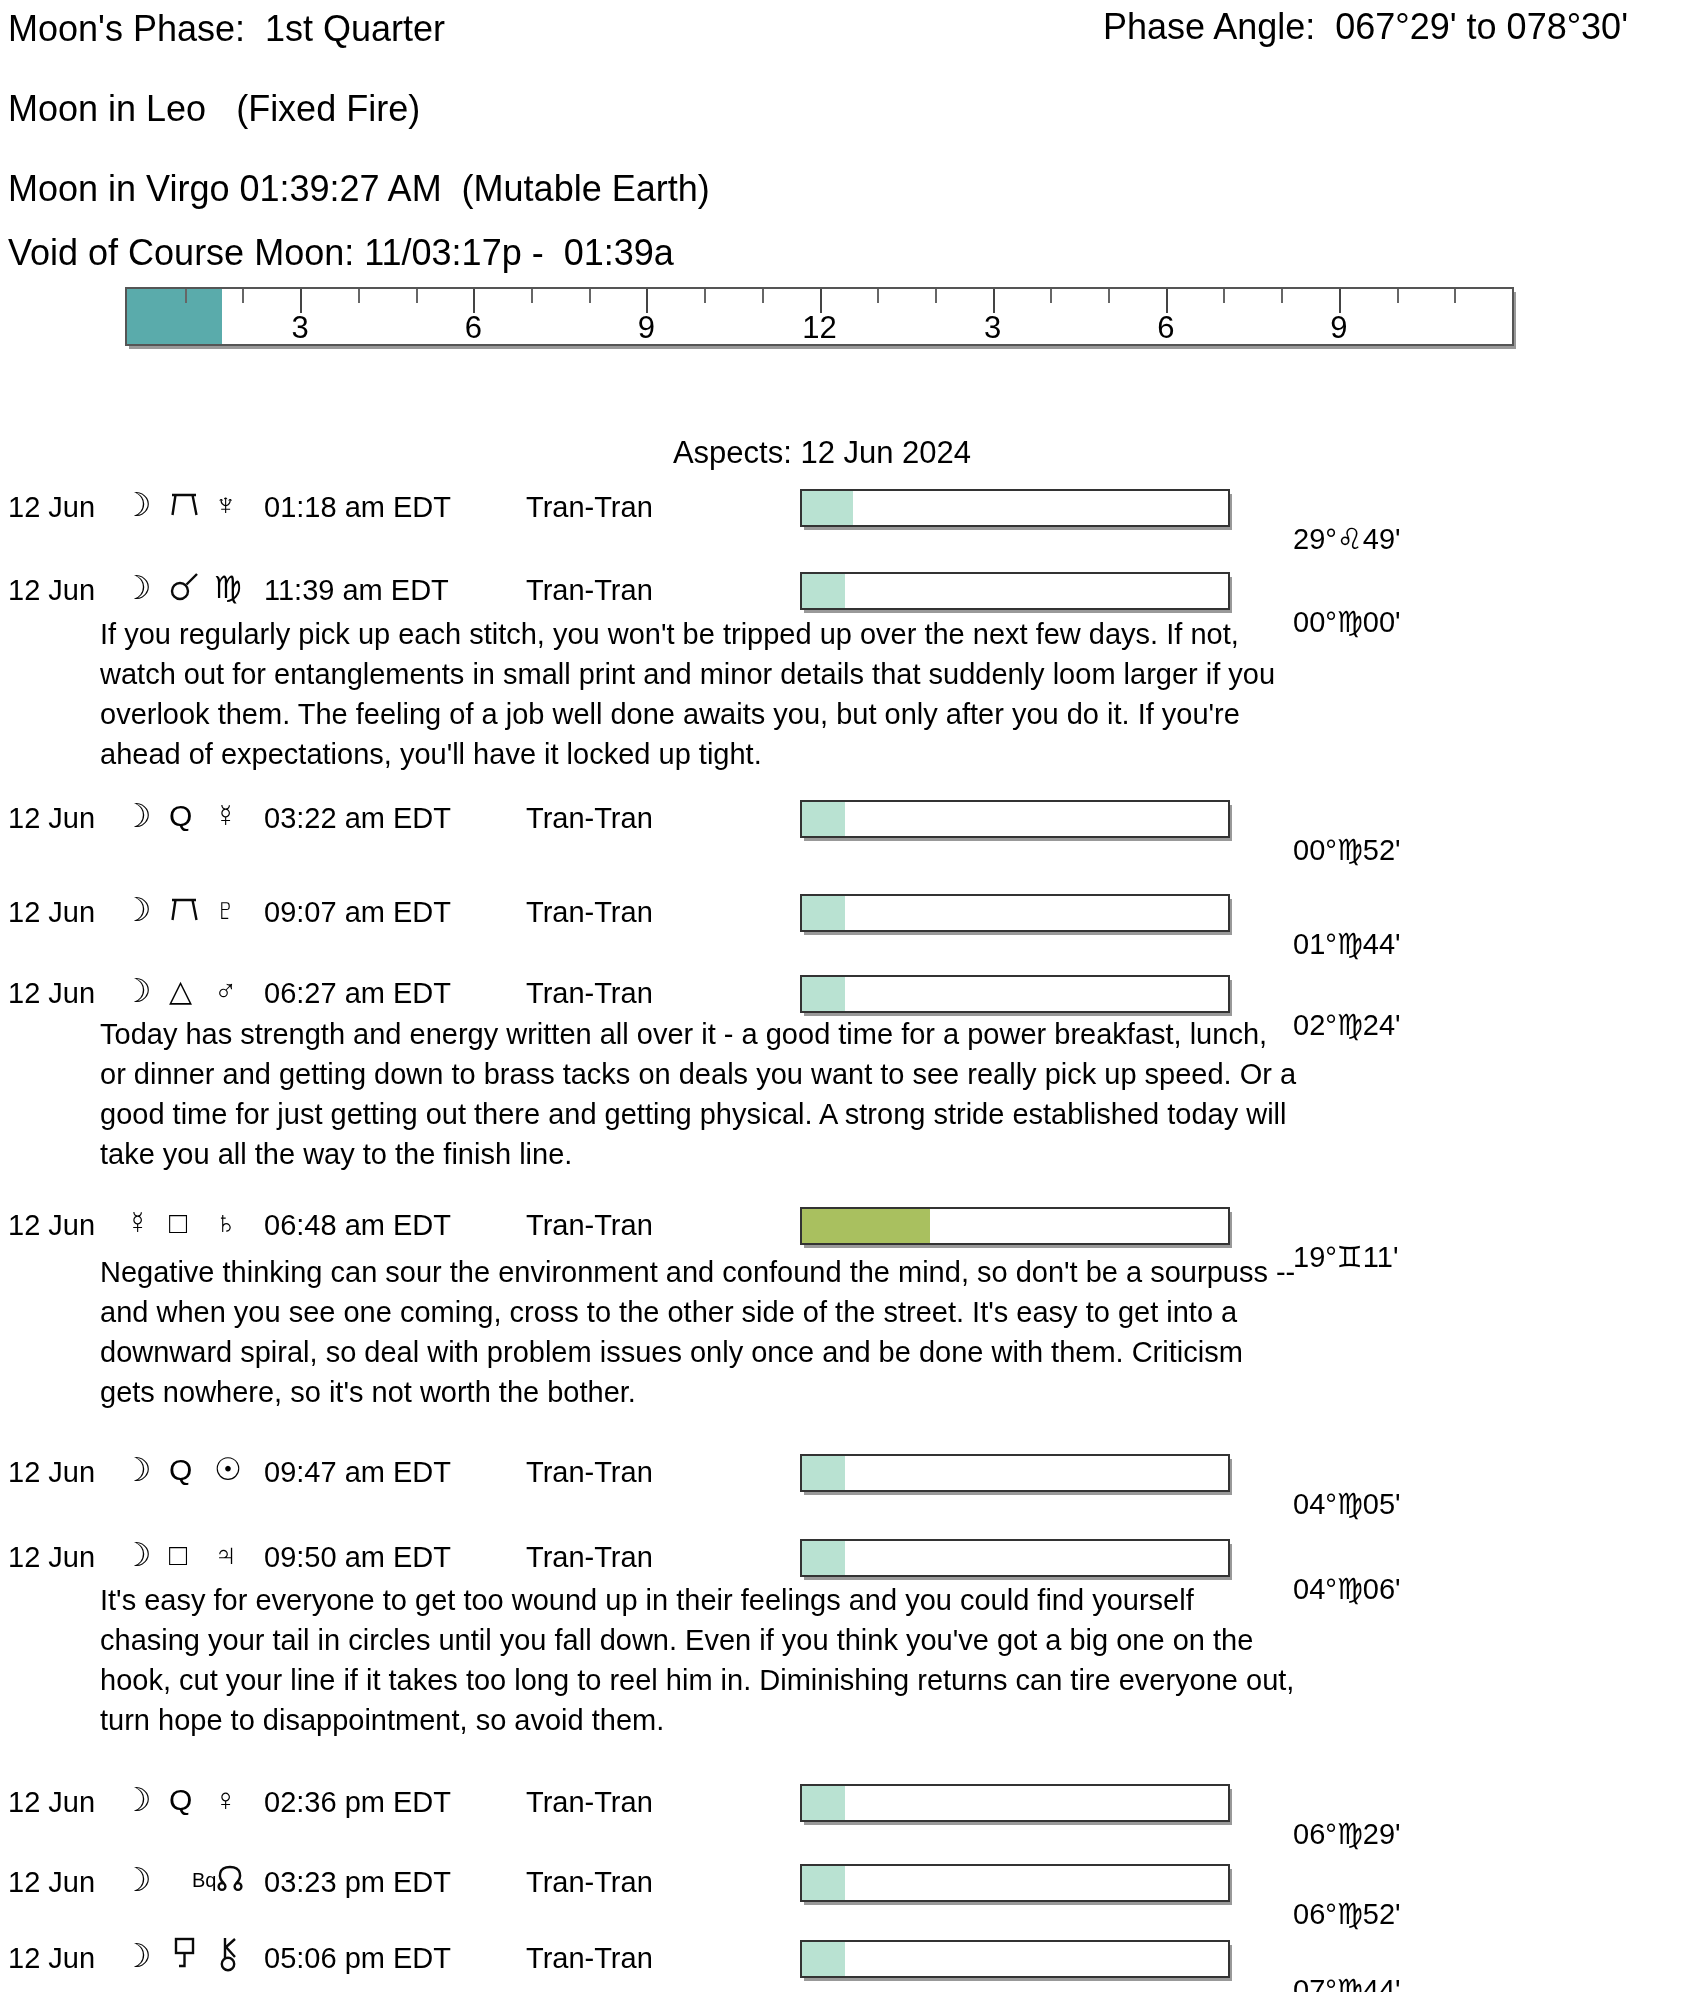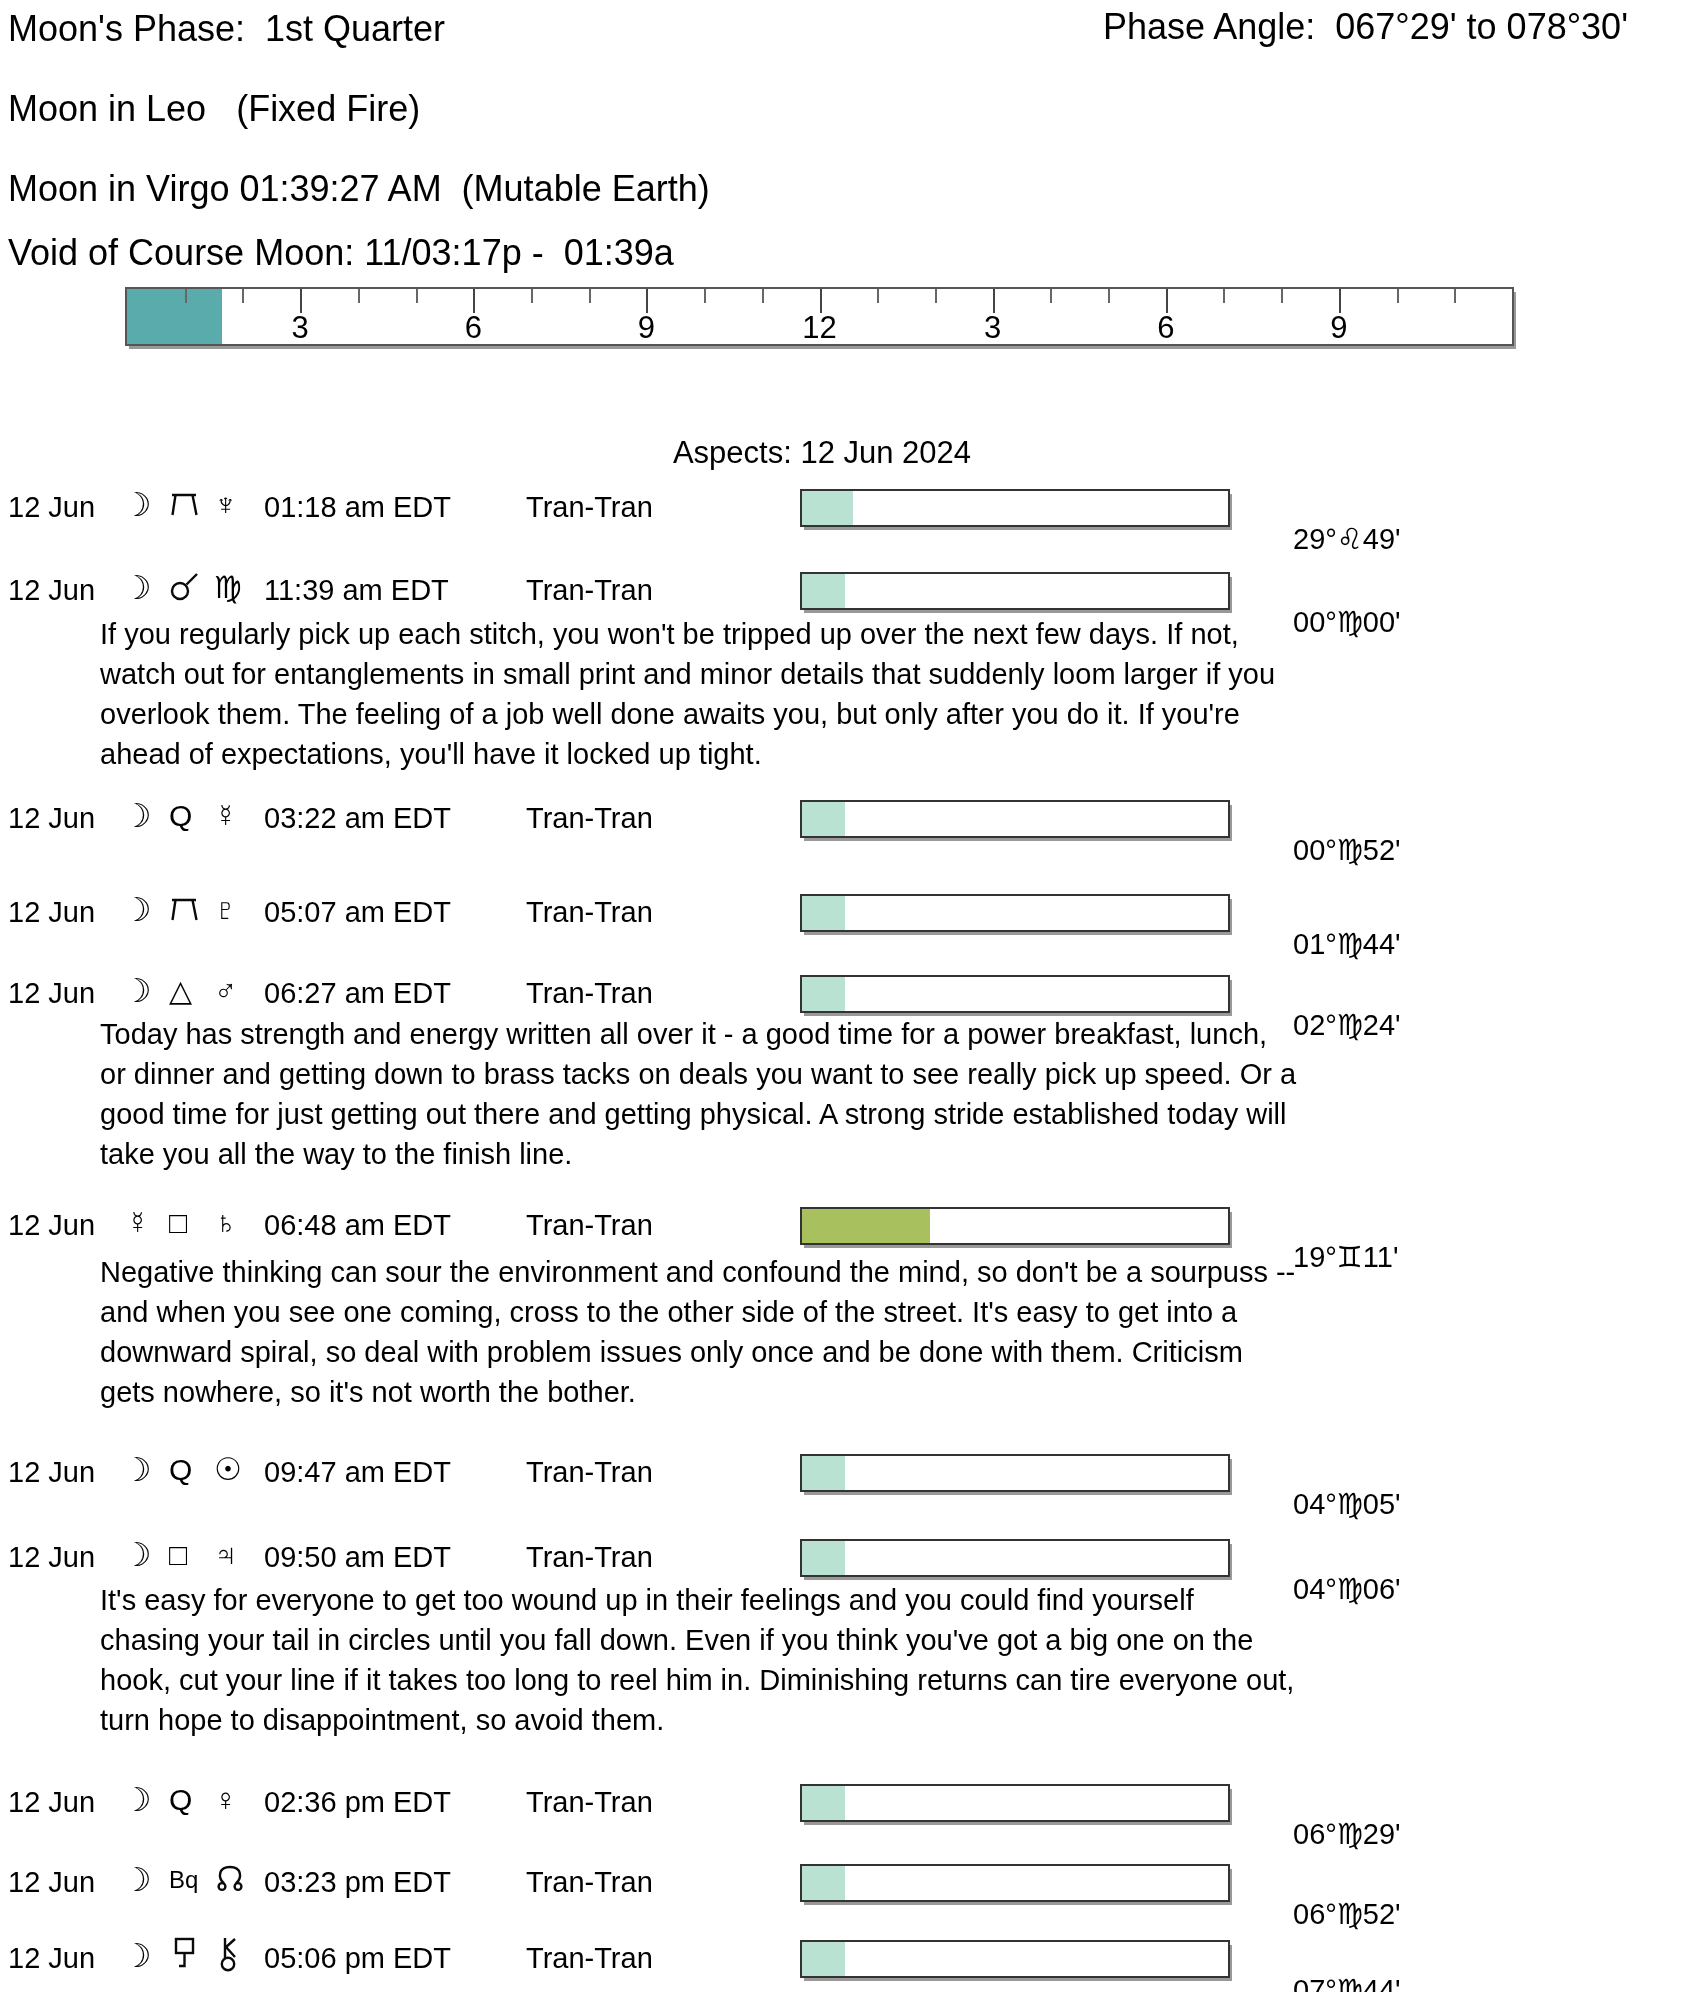--- a/index.html
+++ b/index.html
@@ -140,21 +140,21 @@
   <span class="c val">00°♍52'</span>
 </div>
 
 <div class="row" style="top:892px">
   <span class="c date">12 Jun</span>
   <span class="c g g1">☽</span>
   <span class="c g g2"><svg class="glyph" width="30" height="28" viewBox="0 0 30 28">
         <path d="M3 4 H27 M6.5 4 L3.5 24 M23.5 4 L27.5 24"></path>
       </svg></span>
   <span class="c g g3">♇</span>
-  <span class="c time">05:07 am EDT</span>
+  <span class="c time">09:07 am EDT</span>
   <span class="c type">Tran-Tran</span>
   <span class="bar">
       <span class="fill" style="width: 10%; background: rgb(185, 226, 210);"></span>
     </span>
   <span class="c val">01°♍44'</span>
 </div>
 
 <div class="row" style="top:973px">
   <span class="c date">12 Jun</span>
   <span class="c g g1">☽</span>
@@ -219,21 +219,21 @@
   <span class="c type">Tran-Tran</span>
   <span class="bar">
       <span class="fill" style="width: 10%; background: rgb(185, 226, 210);"></span>
     </span>
   <span class="c val">06°♍29'</span>
 </div>
 
 <div class="row" style="top:1862px">
   <span class="c date">12 Jun</span>
   <span class="c g g1">☽</span>
-  <span class="c g g2 small-asp" style="font-size:24px;">Bq</span>
+  <span class="c g g2 small-asp" style="font-size:20px;margin-left:23px;">Bq</span>
   <span class="c g g3"><svg class="glyph" width="32" height="32" viewBox="0 0 32 32">
         <path d="M10 21.5 C3.5 15.5 4.5 5 16 5 C27.5 5 28.5 15.5 22 21.5"></path>
         <circle cx="8" cy="24.5" r="3.4"></circle>
         <circle cx="24" cy="24.5" r="3.4"></circle>
       </svg></span>
   <span class="c time">03:23 pm EDT</span>
   <span class="c type">Tran-Tran</span>
   <span class="bar">
       <span class="fill" style="width: 10%; background: rgb(185, 226, 210);"></span>
     </span>

